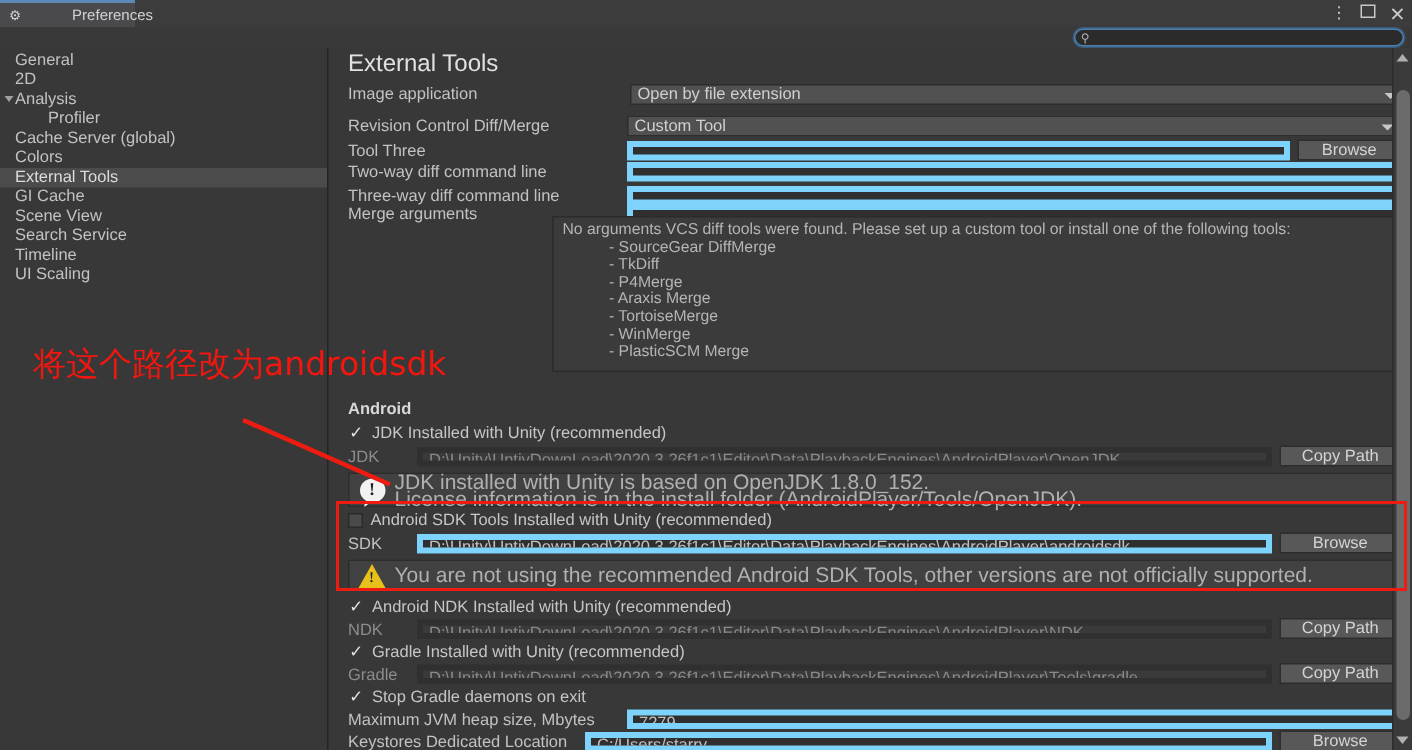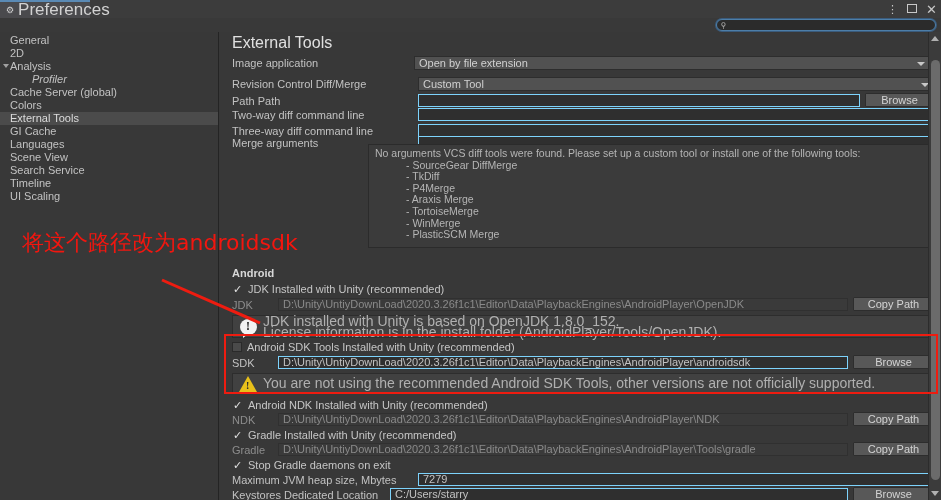--- a/index.html
+++ b/index.html
@@ -23,21 +23,21 @@
     background: #3c3c3c;
   }
   .tab {
     position: absolute; left: 0; top: 0; width: 90px; height: 18px;
     background: #4a4a4d;
     border-top: 2px solid #5a8ab5;
     display: flex; align-items: center; padding-left: 6px;
     font-size: 11px; color: #d2d2d2;
   }
   .tab-gear { font-size: 9px; margin-right: 4px; color: #d2d2d2; line-height: 1; }
-  .tab-label { font-size: 17px; }
+  .tab-label { font-size: 10px; margin-left: 30px; }
   .win-ctrls {
     position: absolute; right: 4px; top: 0; height: 18px;
     display: flex; align-items: center; gap: 9px;
   }
   .win-btn { color: #c8c8c8; line-height: 1; cursor: default; }
   .ic-dots { font-size: 11px; letter-spacing: 0; }
   .ic-max {
     width: 10px; height: 9px; border: 1.5px solid #c8c8c8;
     display: inline-block;
   }
@@ -73,21 +73,21 @@
     position: absolute; left: 0; top: 32px; width: 219px; height: 468px;
     background: #383838;
     border-right: 1px solid #242424;
     padding-top: 2px;
   }
   .side-item {
     height: 13px; line-height: 13px;
     padding-left: 10px; font-size: 11px; color: #c2c2c2;
     white-space: nowrap; position: relative;
   }
-  .side-item.indent { padding-left: 32px; font-style: italic; }
+  .side-item.indent { padding-left: 32px; }
   .side-item.selected { background: #4b4b4b; color: #dcdcdc; }
   .side-arrow {
     position: absolute; left: 4px; top: 3px;
     width: 0; height: 0;
     border-left: 4px solid #a0a0a0;
     border-top: 3px solid transparent;
     border-bottom: 3px solid transparent;
     transform: rotate(90deg);
   }
 
@@ -105,21 +105,21 @@
   .row { position: absolute; left: 0; width: 721px; height: 15px; }
   .lbl {
     position: absolute; left: 12px; top: 1px;
     font-size: 11px; color: #c2c2c2; white-space: nowrap;
   }
   .lbl.dim { color: #8d8d8d; }
 
   .field {
     position: absolute; height: 13px;
     background: #2f2f2f;
-    border: 1px solid #7dd3fc;
+    border: 4px solid #7dd3fc;
     font-size: 11px; color: #c2c2c2;
     padding-left: 4px; line-height: 11px;
     white-space: nowrap; overflow: hidden;
   }
   .field.dim { color: #8a8a8a; background: #3a3a3a; border-color: #303030; }
   .dropdown {
     position: absolute; height: 14px;
     background: #515151;
     border: 1px solid #2d2d2d;
     font-size: 11px; color: #d0d0d0;
@@ -292,58 +292,55 @@
     <div class="side-item">
       <span>Colors</span>
     </div>
     <div class="side-item selected">
       <span>External Tools</span>
     </div>
     <div class="side-item">
       <span>GI Cache</span>
     </div>
     <div class="side-item">
-      <span>Languages</span>
-    </div>
-    <div class="side-item">
       <span>Scene View</span>
     </div>
     <div class="side-item">
       <span>Search Service</span>
     </div>
     <div class="side-item">
       <span>Timeline</span>
     </div>
     <div class="side-item">
       <span>UI Scaling</span>
     </div>
   </div>
 
   <div class="main">
 
     <div class="page-title">External Tools</div>
 
     <div class="row" style="top:24px">
       <span class="lbl">Image application</span>
-      <div class="dropdown" style="left:194px; width:516px; top:0">
+      <div class="dropdown" style="left:200px; width:516px; top:0">
         <span>Open by file extension</span>
         <span class="dd-arrow"></span>
       </div>
     </div>
 
     <div class="row" style="top:45px">
       <span class="lbl">Revision Control Diff/Merge</span>
       <div class="dropdown" style="left:198px; width:516px; top:0">
         <span>Custom Tool</span>
         <span class="dd-arrow"></span>
       </div>
     </div>
 
     <div class="row" style="top:62px">
-      <span class="lbl">Path Path</span>
+      <span class="lbl">Tool Three</span>
       <div class="field" style="left:198px; width:442px; top:0"></div>
       <div class="btn" style="left:645px; width:69px; top:-1px">
         <span>Browse</span>
       </div>
     </div>
 
     <div class="row" style="top:76px">
       <span class="lbl">Two-way diff command line</span>
       <div class="field" style="left:198px; width:516px; top:0"></div>
     </div>

